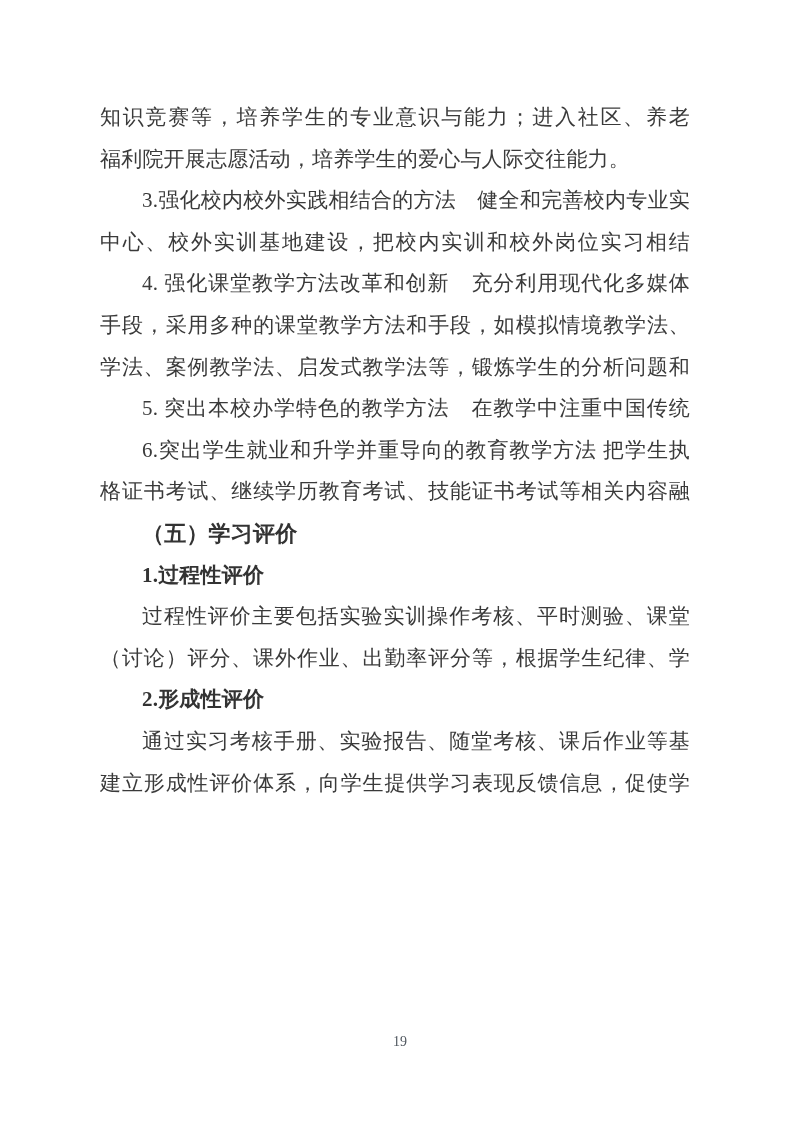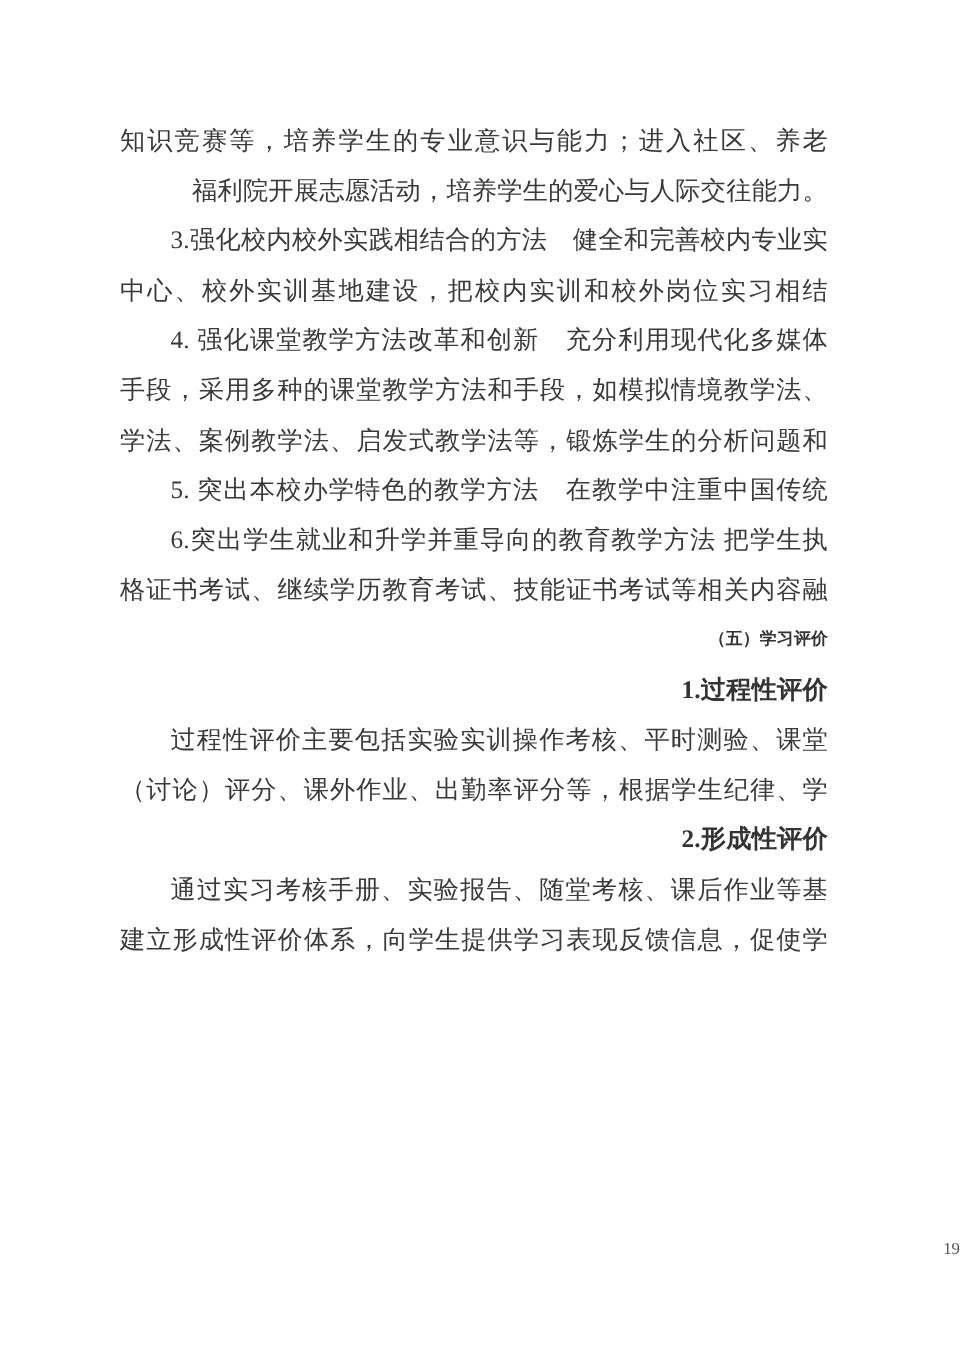--- a/index.html
+++ b/index.html
@@ -23,47 +23,47 @@
     width: 590px;
   }
   .ln {
     margin: 0;
     padding: 0;
     font-size: 21px;
     font-weight: normal;
     line-height: 41.6px;
     height: 41.6px;
     overflow: hidden;
-    text-align: right;
+    text-align: left;
     letter-spacing: 0.2px;
     color: #3a3a3a;
   }
   
   .fill {
     text-align: justify;
     text-align-last: justify;
     text-justify: inter-character;
   }
   
   .ind {
     text-indent: 42px;
   }
   .bold {
     font-weight: bold;
     color: #333333;
   }
   .h-main {
-    font-size: 14px;
+    font-size: 22px;
   }
   .page-footer {
     position: absolute;
     left: 0;
     top: 1032px;
     width: 800px;
-    text-align: right;
+    text-align: center;
   }
   .page-num {
     font-size: 14px;
     color: #4f565e;
     font-family: "Liberation Serif", "DejaVu Serif", serif;
   }
 </style>
 </head>
 <body>
 

